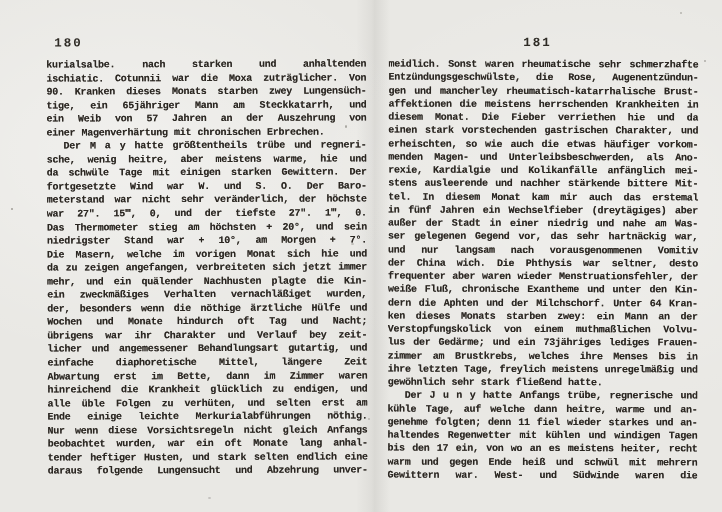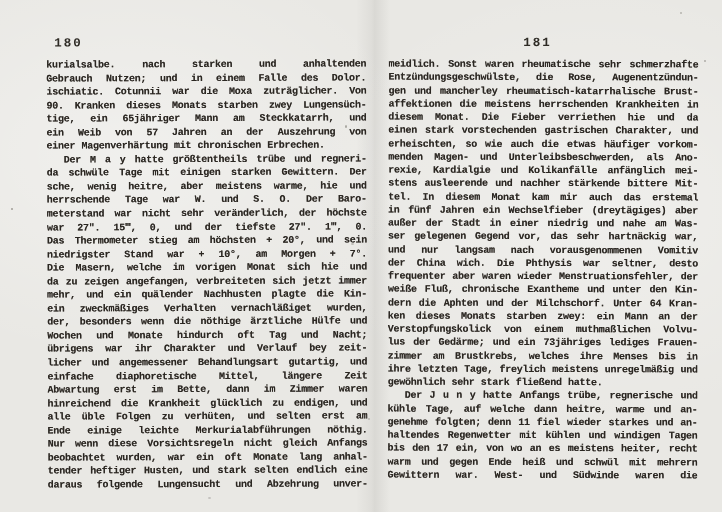--- a/index.html
+++ b/index.html
@@ -51,30 +51,29 @@
 </head>
 <body>
 
 <div class="scan">
   <div class="gutter"></div>
 
   <section class="page left">
     <div class="pagenum">180</div>
     <div class="text">
         <div class="line">kurialsalbe. nach starken und anhaltenden gleichzeitigen</div>
-        <div class="line">Gebrauch Nutzen; und in einem Falle des Dolor.</div>
         <div class="line">ischiatic. Cotunnii war die Moxa zuträglicher. Von</div>
         <div class="line">90. Kranken dieses Monats starben zwey Lungensüch-</div>
         <div class="line">tige, ein 65jähriger Mann am Steckkatarrh, und</div>
         <div class="line">ein Weib von 57 Jahren an der Auszehrung von</div>
         <div class="line end">einer Magenverhärtung mit chronischen Erbrechen.</div>
         <div class="line ind">Der M a y hatte größtentheils trübe und regneri-</div>
+        <div class="line">sche, wenig heitre, aber meistens warme, hie und</div>
         <div class="line">da schwüle Tage mit einigen starken Gewittern. Der</div>
-        <div class="line">sche, wenig heitre, aber meistens warme, hie und</div>
-        <div class="line">herrschende Tage war W. und S. O. Der Baro-</div>
+        <div class="line">fortgesetzte Wind war W. und S. O. Der Baro-</div>
         <div class="line">meterstand war nicht sehr veränderlich, der höchste</div>
         <div class="line">war 27″. 15‴, 0, und der tiefste 27″. 1‴, 0.</div>
         <div class="line">Das Thermometer stieg am höchsten + 20°, und sein</div>
         <div class="line">niedrigster Stand war + 10°, am Morgen + 7°.</div>
         <div class="line">Die Masern, welche im vorigen Monat sich hie und</div>
         <div class="line">da zu zeigen angefangen, verbreiteten sich jetzt immer</div>
         <div class="line">mehr, und ein quälender Nachhusten plagte die Kin-</div>
         <div class="line">ein zweckmäßiges Verhalten vernachläßiget wurden,</div>
         <div class="line">der, besonders wenn die nöthige ärztliche Hülfe und</div>
         <div class="line">Wochen und Monate hindurch oft Tag und Nacht;</div>

